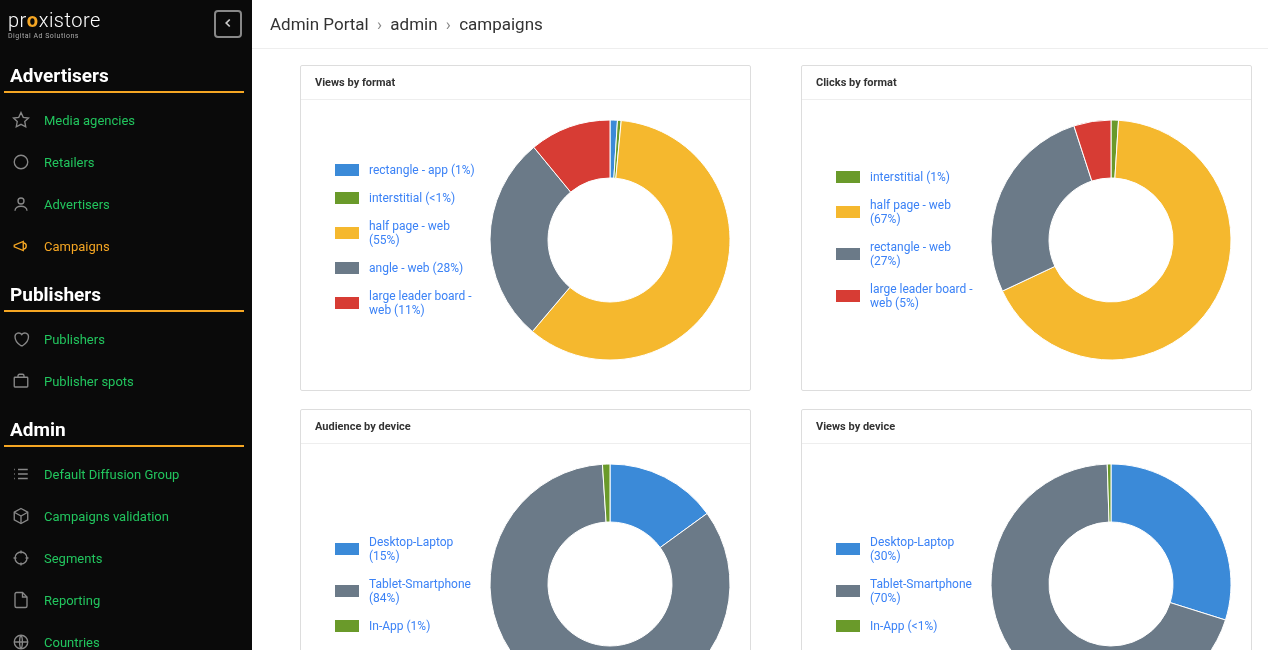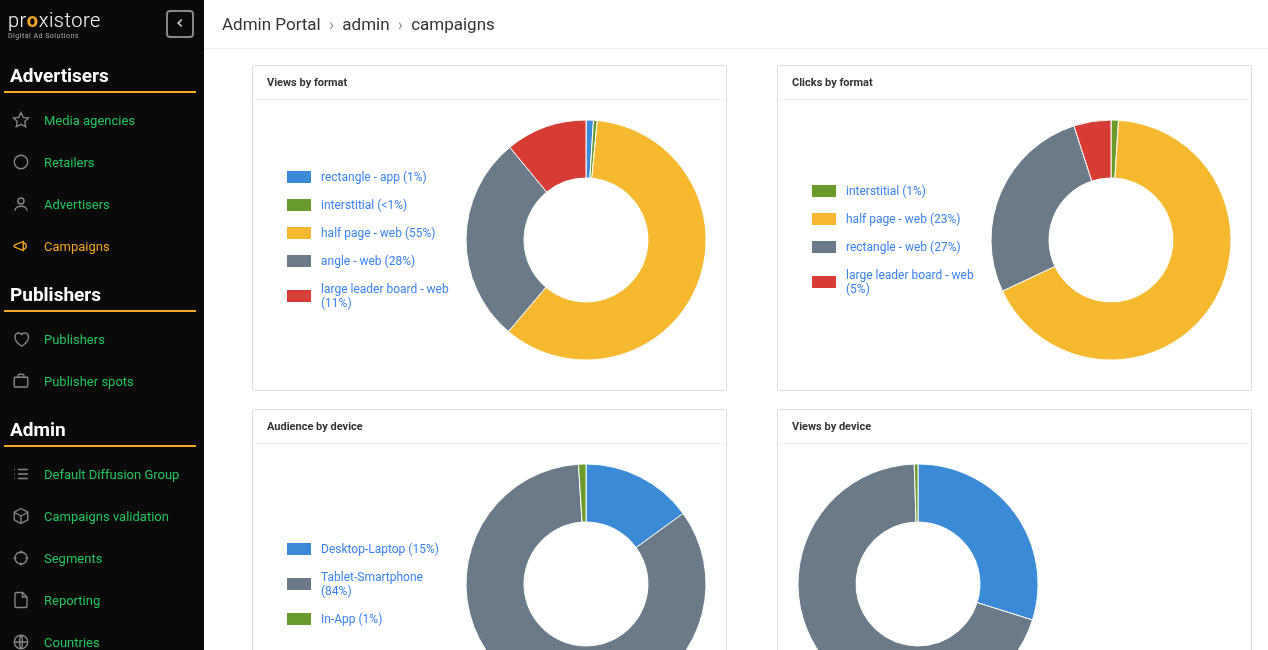--- a/index.html
+++ b/index.html
@@ -1,20 +1,20 @@
 <!DOCTYPE html>
 <html><head>
 <meta charset="utf-8">
 <style>
 * { box-sizing: border-box; margin: 0; padding: 0; }
 body { font-family: -apple-system, BlinkMacSystemFont, "Segoe UI", Roboto, Arial, sans-serif; background: #fff; width: 1268px; height: 650px; overflow: hidden; }
 .app { display: flex; height: 650px; }
 
 
-.sidebar { width: 204px; background: #0a0a0a; color: #fff; padding: 0; flex-shrink: 0; overflow: hidden; }
+.sidebar { width: 252px; background: #0a0a0a; color: #fff; padding: 0; flex-shrink: 0; overflow: hidden; }
 .brand-row { display: flex; align-items: center; padding: 8px 10px 8px 8px; }
 .brand { font-size: 20px; font-weight: 300; letter-spacing: .5px; }
 .brand .o { color: #f5a623; font-weight: 700; }
 .brand-sub { font-size: 7px; color: #aaa; letter-spacing: .5px; }
 .collapse-btn { margin-left: auto; width: 28px; height: 28px; border: 2px solid #888; border-radius: 4px; display: flex; align-items: center; justify-content: center; color: #ccc; }
 .collapse-btn svg { width: 14px; height: 14px; }
 
 .section-title { font-size: 19px; font-weight: 700; color: #fff; padding: 10px 8px 4px 6px; border-bottom: 2px solid #f5a623; margin: 6px 8px 6px 4px; display: inline-block; width: calc(100% - 12px); }
 .nav { list-style: none; }
 .nav li { display: flex; align-items: center; gap: 14px; padding: 12px 12px; color: #22c55e; font-size: 13px; cursor: pointer; }
@@ -214,21 +214,21 @@
         <div class="card">
           <div class="card-title">Clicks by format</div>
           <div class="card-body">
             <div class="legend">
               <div class="legend-item">
                 <span class="swatch" style="background: rgb(106, 154, 42);"></span>
                 <span>interstitial (1%)</span>
               </div>
               <div class="legend-item">
                 <span class="swatch" style="background: rgb(245, 184, 46);"></span>
-                <span>half page - web (23%)</span>
+                <span>half page - web (67%)</span>
               </div>
               <div class="legend-item">
                 <span class="swatch" style="background: rgb(107, 122, 136);"></span>
                 <span>rectangle - web (27%)</span>
               </div>
               <div class="legend-item">
                 <span class="swatch" style="background: rgb(215, 60, 52);"></span>
                 <span>large leader board - web (5%)</span>
               </div>
             </div>
@@ -260,20 +260,34 @@
             <div class="donut-wrap"><svg viewBox="0 0 260 260">
                 <path d="M 130 10 A 120 120 0 0 1 227.0820393249937 59.465769724903225 L 180.15905365124675 93.55731435786666 A 62 62 0 0 0 130 68 Z" fill="#3b8ad8" stroke="#fff" stroke-width="1"></path>
                 <path d="M 227.0820393249937 59.465769724903225 A 120 120 0 1 1 122.46513765648231 10.236792588607415 L 126.10698778918253 68.12234283744716 A 62 62 0 1 0 180.15905365124675 93.55731435786666 Z" fill="#6b7a88" stroke="#fff" stroke-width="1"></path>
                 <path d="M 122.46513765648231 10.236792588607415 A 120 120 0 0 1 129.99999999999986 10 L 129.99999999999994 68 A 62 62 0 0 0 126.10698778918253 68.12234283744716 Z" fill="#6a9a2a" stroke="#fff" stroke-width="1"></path>
               </svg></div>
           </div>
         </div>
         <div class="card">
           <div class="card-title">Views by device</div>
           <div class="card-body">
+            <div class="legend">
+              <div class="legend-item">
+                <span class="swatch" style="background: rgb(59, 138, 216);"></span>
+                <span>Desktop-Laptop (30%)</span>
+              </div>
+              <div class="legend-item">
+                <span class="swatch" style="background: rgb(107, 122, 136);"></span>
+                <span>Tablet-Smartphone (70%)</span>
+              </div>
+              <div class="legend-item">
+                <span class="swatch" style="background: rgb(106, 154, 42);"></span>
+                <span>In-App (&lt;1%)</span>
+              </div>
+            </div>
             <div class="donut-wrap"><svg viewBox="0 0 260 260">
                 <path d="M 130 10 A 120 120 0 0 1 244.4695096977735 166.01015620004088 L 189.1425800105163 148.60524737002112 A 62 62 0 0 0 130 68 Z" fill="#3b8ad8" stroke="#fff" stroke-width="1"></path>
                 <path d="M 244.4695096977735 166.01015620004088 A 120 120 0 1 1 126.24945547878106 10.058625087944094 L 128.0622186640369 68.03028962877111 A 62 62 0 1 0 189.1425800105163 148.60524737002112 Z" fill="#6b7a88" stroke="#fff" stroke-width="1"></path>
                 <path d="M 126.24945547878106 10.058625087944094 A 120 120 0 0 1 129.99999999999997 10 L 130 68 A 62 62 0 0 0 128.0622186640369 68.03028962877111 Z" fill="#6a9a2a" stroke="#fff" stroke-width="1"></path>
               </svg></div>
           </div>
         </div>
       </div>
   </main>
 

